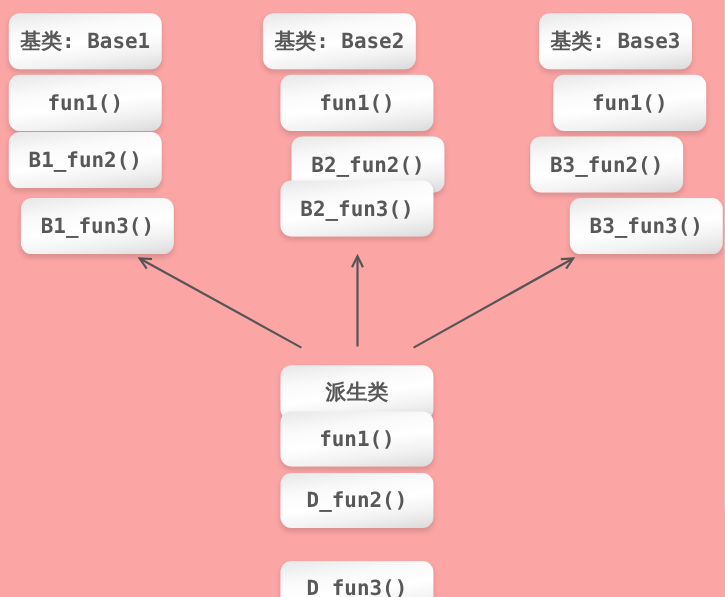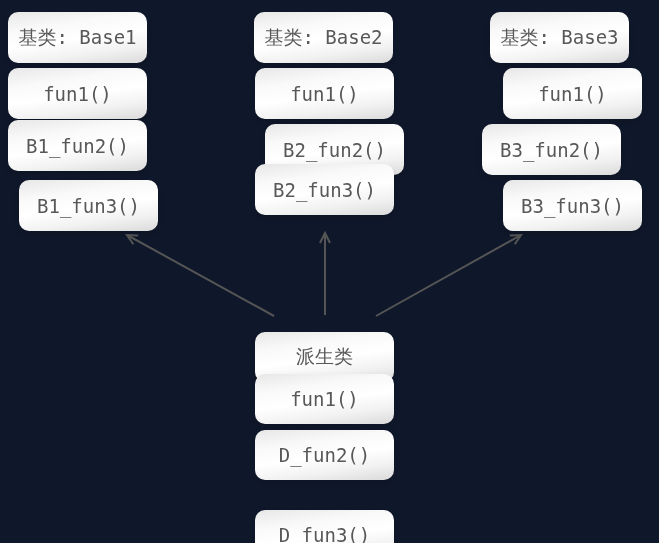--- a/index.html
+++ b/index.html
@@ -4,23 +4,24 @@
 <style>
   html, body {
     margin: 0;
     padding: 0;
     background: #ffffff;
   }
   .stage {
     position: relative;
     width: 659px;
     height: 543px;
-    background: #0f172a;
+    background: #fca5a5;
     overflow: hidden;
     font-family: "DejaVu Sans Mono", "Liberation Mono", monospace;
+    font-weight: bold;
   }
   .arrow-layer {
     position: absolute;
     left: 0;
     top: 0;
     width: 659px;
     height: 543px;
     pointer-events: none;
   }
   .node {
@@ -58,26 +59,26 @@
         <line x1="274" y1="316" x2="127" y2="235" stroke="#555555" stroke-width="2" marker-end="url(#arrowhead)"></line>
         <line x1="325" y1="315" x2="325" y2="233" stroke="#555555" stroke-width="2" marker-end="url(#arrowhead)"></line>
         <line x1="376" y1="316" x2="521" y2="235" stroke="#555555" stroke-width="2" marker-end="url(#arrowhead)"></line>
       </g>
   </svg>
   <div id="nodes-layer">
       <div class="node" style="left: 8px; top: 12px; width: 139px; height: 51px; color: rgb(88, 88, 90);">基类: Base1</div>
       <div class="node" style="left: 8px; top: 68px; width: 139px; height: 51px; color: rgb(88, 88, 90);">fun1()</div>
       <div class="node" style="left: 8px; top: 120px; width: 139px; height: 51px; color: rgb(88, 88, 90);">B1_fun2()</div>
       <div class="node" style="left: 19px; top: 180px; width: 139px; height: 51px; color: rgb(88, 88, 90);">B1_fun3()</div>
-      <div class="node" style="left: 254px; top: 12px; width: 139px; height: 51px; color: rgb(88, 88, 90);">基类: Base2</div>
+      <div class="node" style="left: 239px; top: 12px; width: 139px; height: 51px; color: rgb(88, 88, 90);">基类: Base2</div>
       <div class="node" style="left: 255px; top: 68px; width: 139px; height: 51px; color: rgb(88, 88, 90);">fun1()</div>
       <div class="node" style="left: 265px; top: 124px; width: 139px; height: 51px; color: rgb(88, 88, 90);">B2_fun2()</div>
       <div class="node" style="left: 255px; top: 164px; width: 139px; height: 51px; color: rgb(88, 88, 90);">B2_fun3()</div>
       <div class="node" style="left: 490px; top: 12px; width: 139px; height: 51px; color: rgb(88, 88, 90);">基类: Base3</div>
       <div class="node" style="left: 503px; top: 68px; width: 139px; height: 51px; color: rgb(88, 88, 90);">fun1()</div>
       <div class="node" style="left: 482px; top: 124px; width: 139px; height: 51px; color: rgb(88, 88, 90);">B3_fun2()</div>
-      <div class="node" style="left: 503px; top: 180px; width: 139px; height: 51px; color: rgb(88, 88, 90);">B3_fun3()</div>
+      <div class="node" style="left: 518px; top: 180px; width: 139px; height: 51px; color: rgb(88, 88, 90);">B3_fun3()</div>
       <div class="node" style="left: 255px; top: 332px; width: 139px; height: 50px; color: rgb(88, 88, 90);">派生类</div>
       <div class="node" style="left: 255px; top: 374px; width: 139px; height: 50px; color: rgb(88, 88, 90);">fun1()</div>
       <div class="node" style="left: 255px; top: 430px; width: 139px; height: 50px; color: rgb(88, 88, 90); text-align: center;">D_fun2()</div>
       <div class="node" style="left: 255px; top: 510px; width: 139px; height: 50px; color: rgb(88, 88, 90);">D_fun3()</div>
     </div>
 </div>
 
 </body></html>

